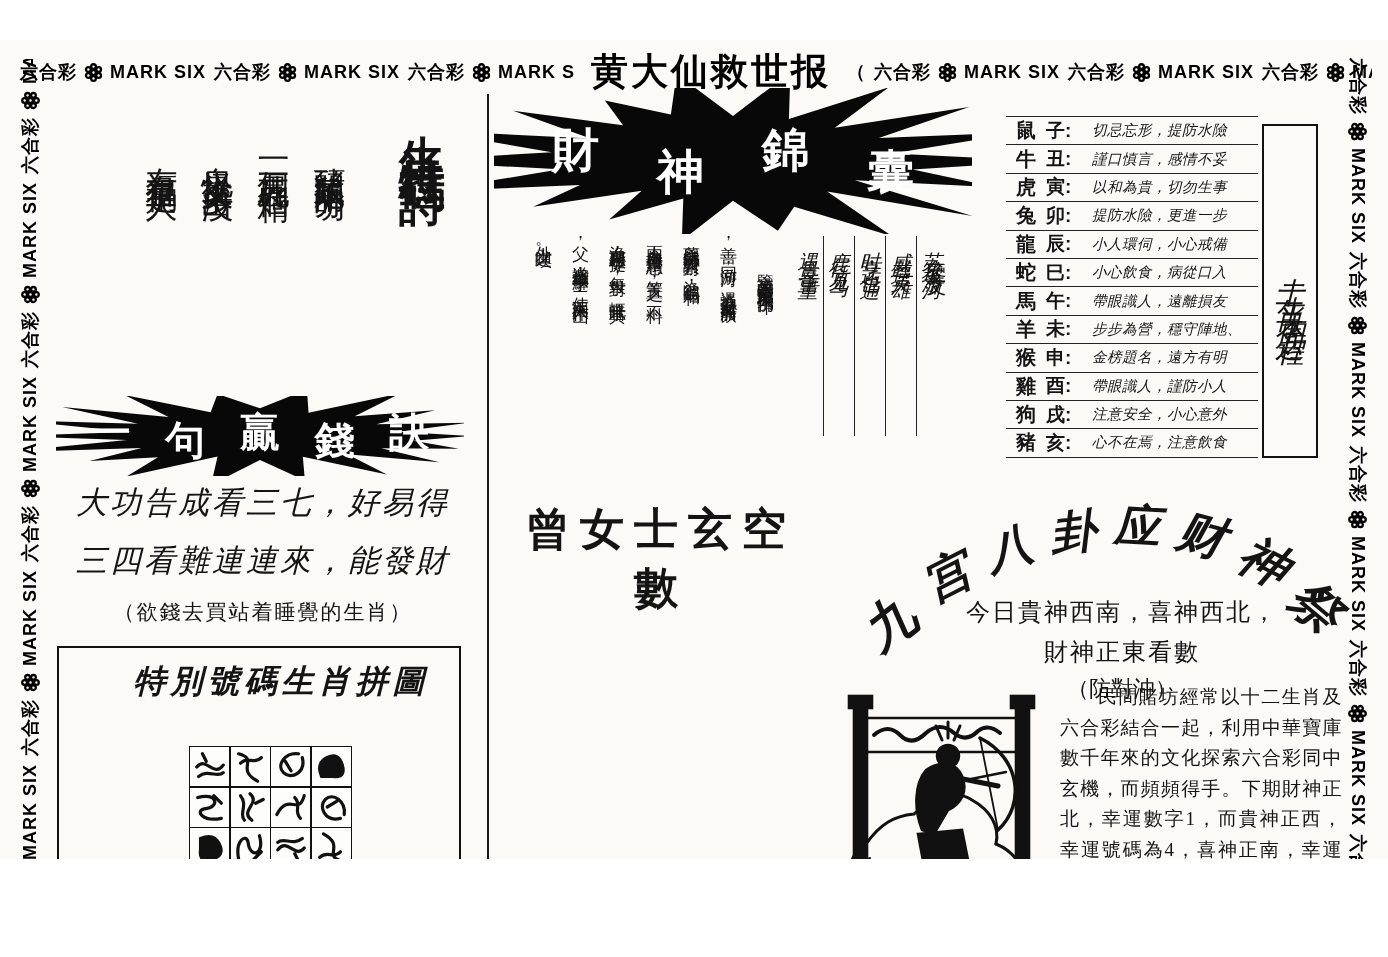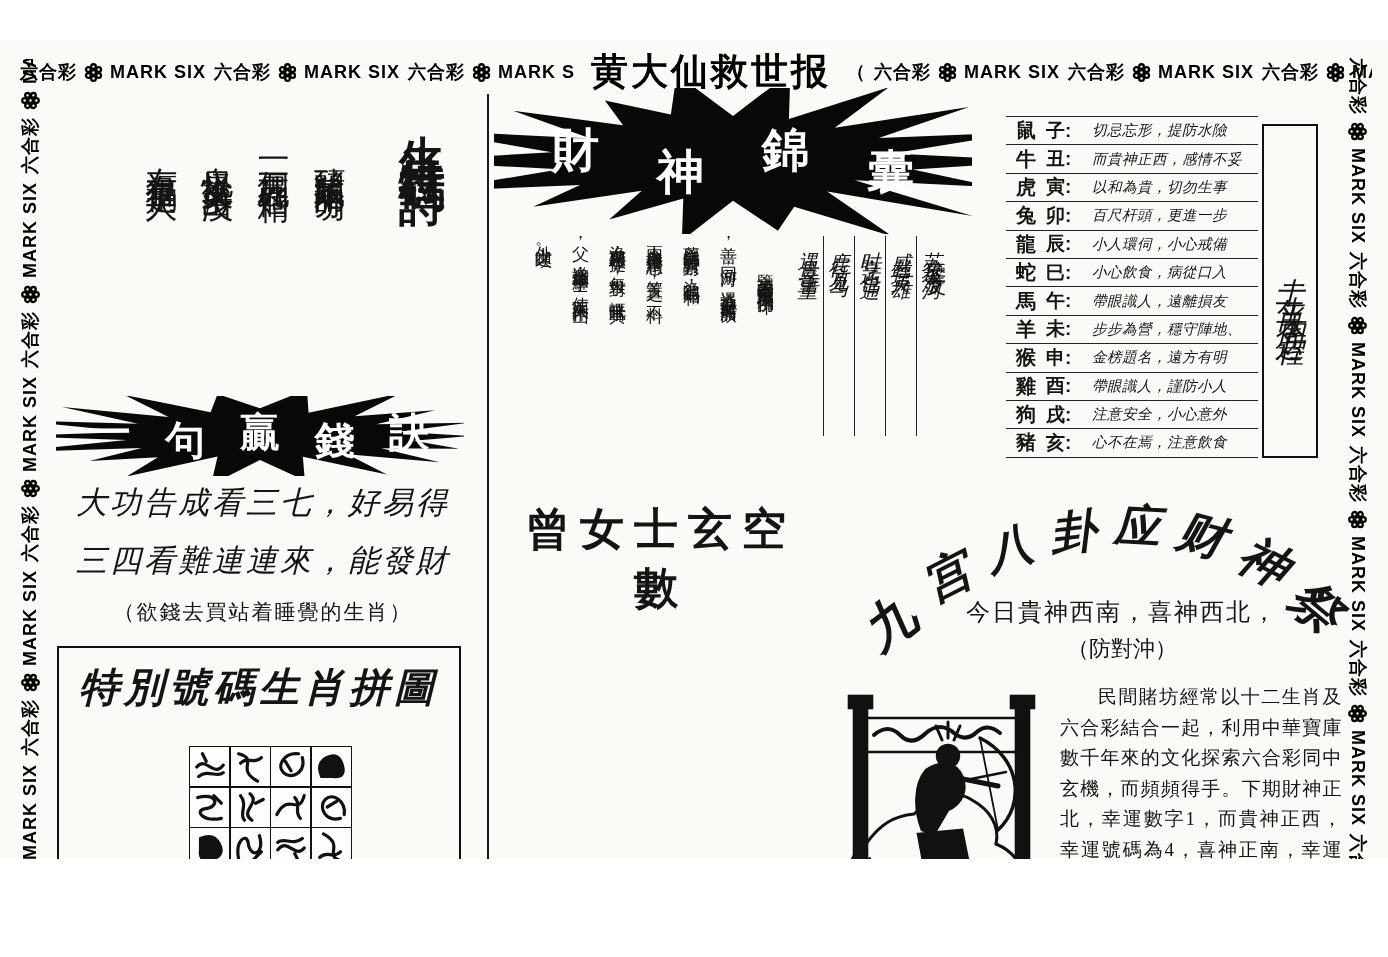--- a/index.html
+++ b/index.html
@@ -38,21 +38,21 @@
   .burst-fortune{left:494px;top:48px;width:478px;height:146px;}
   .burst-fortune .burst-text{font-size:47px;}
 
   .win-line{position:absolute;left:62px;width:402px;text-align:center;font-style:italic;
             font-size:31px;letter-spacing:3px;}
   .win-note{position:absolute;left:62px;top:558px;width:402px;text-align:center;font-size:21px;letter-spacing:2px;}
 
   .puzzle-box{position:absolute;left:57px;top:606px;width:404px;height:278px;border:2.5px solid #111;
               box-sizing:border-box;}
   .puzzle-title{margin-top:12px;text-align:center;font-family:"Liberation Sans",sans-serif;
-                font-weight:bold;font-style:italic;font-size:40px;letter-spacing:5px;}
+                font-weight:bold;font-style:italic;font-size:32px;letter-spacing:5px;padding-left:45px;}
   .puzzle-grid{position:absolute;left:130px;top:98px;display:grid;grid-template-columns:repeat(4,39px);
                grid-auto-rows:39px;background:#111;gap:1.5px;border:1.5px solid #111;}
   .p-cell{background:#fdfdfb;display:flex;align-items:center;justify-content:center;overflow:hidden;}
 
   
   .fb-com{position:absolute;left:518px;top:192px;width:266px;height:296px;writing-mode:vertical-rl;}
   .fb-com-col{font-size:17px;letter-spacing:2px;line-height:37px;}
   .fb-com-col:first-child{padding-top:28px;}
   .fb-poem{position:absolute;left:793px;top:196px;height:200px;writing-mode:vertical-rl;}
   .fb-poem-col{font-size:20px;letter-spacing:7px;line-height:26px;font-style:italic;padding:0 2px;}
@@ -604,31 +604,31 @@
 
   <div class="zodiac" data-interactable="false">
       <div class="z-row" data-interactable="false">
         <span class="z-icon" data-interactable="false">鼠</span>
         <span class="z-branch" data-interactable="false">子:</span>
         <span class="z-text" data-interactable="false">切忌忘形，提防水險</span>
       </div>
       <div class="z-row" data-interactable="false">
         <span class="z-icon" data-interactable="false">牛</span>
         <span class="z-branch" data-interactable="false">丑:</span>
-        <span class="z-text" data-interactable="false">而貴神正西，感情不妥</span>
+        <span class="z-text" data-interactable="false">謹口慎言，感情不妥</span>
       </div>
       <div class="z-row" data-interactable="false">
         <span class="z-icon" data-interactable="false">虎</span>
         <span class="z-branch" data-interactable="false">寅:</span>
         <span class="z-text" data-interactable="false">以和為貴，切勿生事</span>
       </div>
       <div class="z-row" data-interactable="false">
         <span class="z-icon" data-interactable="false">兔</span>
         <span class="z-branch" data-interactable="false">卯:</span>
-        <span class="z-text" data-interactable="false">百尺杆頭，更進一步</span>
+        <span class="z-text" data-interactable="false">提防水險，更進一步</span>
       </div>
       <div class="z-row" data-interactable="false">
         <span class="z-icon" data-interactable="false">龍</span>
         <span class="z-branch" data-interactable="false">辰:</span>
         <span class="z-text" data-interactable="false">小人環伺，小心戒備</span>
       </div>
       <div class="z-row" data-interactable="false">
         <span class="z-icon" data-interactable="false">蛇</span>
         <span class="z-branch" data-interactable="false">巳:</span>
         <span class="z-text" data-interactable="false">小心飲食，病從口入</span>
@@ -673,20 +673,21 @@
       <span class="arch-ch" data-interactable="false" style="left: 62px; top: 54px; transform: rotate(-27deg); font-size: 47px;">宫</span>
       <span class="arch-ch" data-interactable="false" style="left: 124px; top: 26px; transform: rotate(-16deg); font-size: 46px;">八</span>
       <span class="arch-ch" data-interactable="false" style="left: 188px; top: 10px; transform: rotate(-7deg); font-size: 46px;">卦</span>
       <span class="arch-ch" data-interactable="false" style="left: 252px; top: 4px; transform: rotate(3deg); font-size: 46px;">应</span>
       <span class="arch-ch" data-interactable="false" style="left: 316px; top: 12px; transform: rotate(15deg); font-size: 47px;">财</span>
       <span class="arch-ch" data-interactable="false" style="left: 378px; top: 38px; transform: rotate(27deg); font-size: 48px;">神</span>
       <span class="arch-ch" data-interactable="false" style="left: 428px; top: 80px; transform: rotate(40deg); font-size: 51px;">祭</span>
     </div>
   <div class="bagua-lines" data-interactable="false">
     <div class="bagua-l1" data-interactable="false">今日貴神西南，喜神西北，</div>
+    <div class="bagua-l2" data-interactable="false">財神正東看數</div>
     <div class="bagua-l3" data-interactable="false">（防對沖）</div>
   </div>
 
   <div class="horse" data-interactable="false">
     <svg width="228" height="290" viewBox="0 0 228 290">
       <g stroke="#111" fill="none" stroke-width="2.6" stroke-linecap="round">
 
         <rect x="24" y="34" width="13" height="234" fill="#111"></rect>
         <rect x="186" y="34" width="13" height="204" fill="#111"></rect>
         <rect x="19" y="22" width="23" height="12" fill="#111"></rect>

